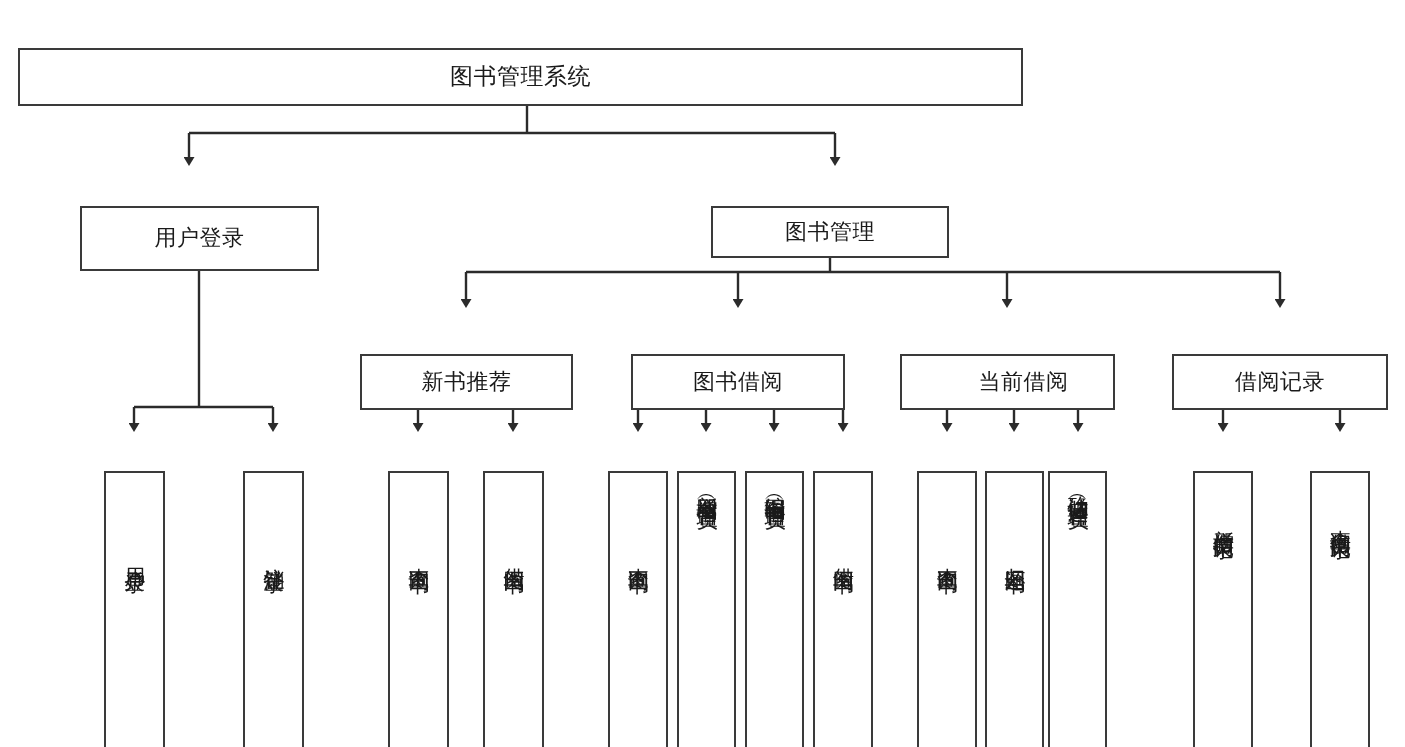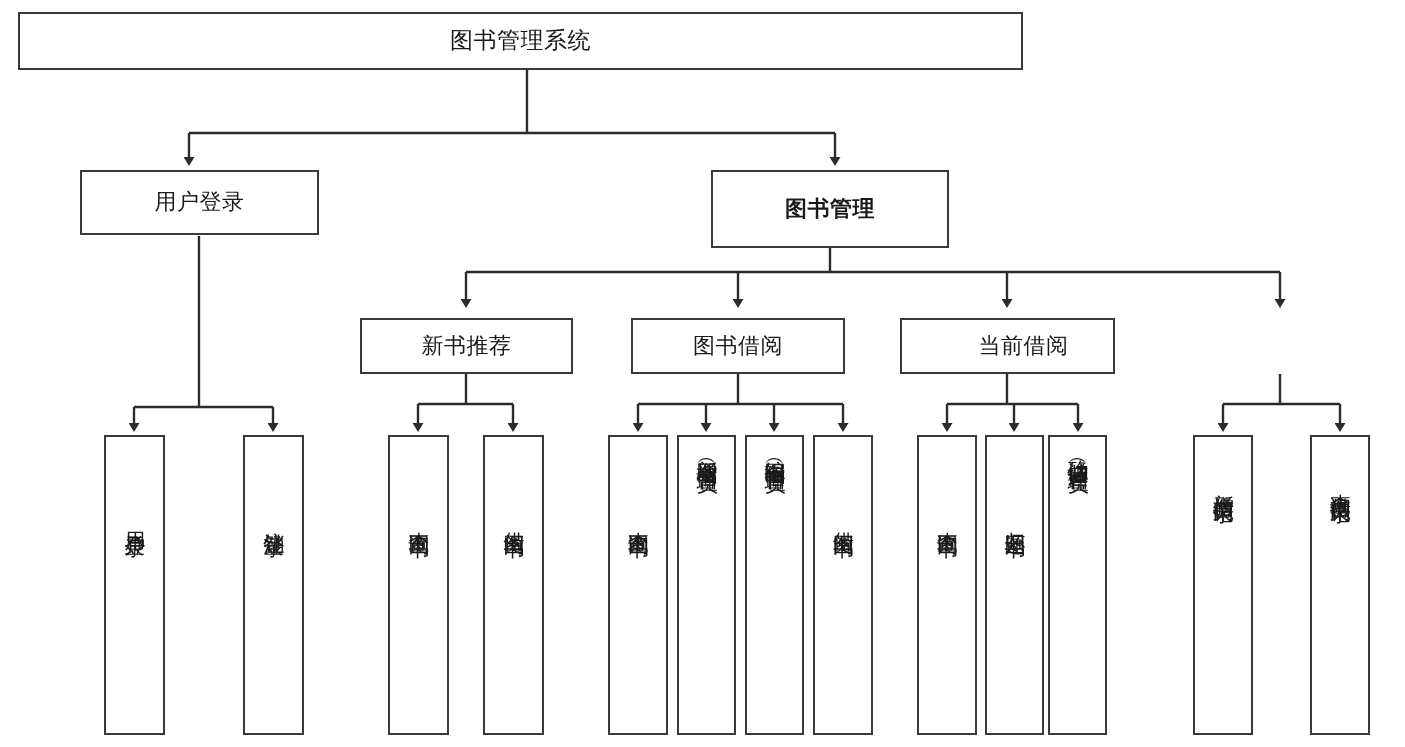--- a/index.html
+++ b/index.html
@@ -28,20 +28,21 @@
   }
   .node {
     position: absolute;
     box-sizing: border-box;
     background: #ffffff;
     border: 2px solid #3a3a3a;
     display: flex;
     align-items: center;
     justify-content: center;
     color: #1a1a1a;
+    margin-top: 36px;
   }
   .node .node-label {
     display: block;
     text-align: center;
     line-height: 1.12;
   }
   
   .node-h .node-label {
     font-size: 22px;
     letter-spacing: 0.5px;
@@ -130,36 +131,39 @@
   </svg>
 
   <div class="node node-h node-root" style="left:18px; top:12px; width:1005px; height:58px;">
     <span class="node-label">图书管理系统</span>
   </div>
 
   <div class="node node-h" style="left:80px; top:170px; width:239px; height:65px;">
     <span class="node-label">用户登录</span>
   </div>
 
-  <div class="node node-h" style="left:711px; top:170px; width:238px; height:78px;font-weight:bold;">
+  <div class="node node-h" style="left:711px; top:170px; width:238px; height:52px;">
     <span class="node-label">图书管理</span>
   </div>
 
   <div class="node node-h" style="left:631px; top:318px; width:214px; height:56px;">
     <span class="node-label">图书借阅</span>
   </div>
 
   <div class="node node-h" style="left:360px; top:318px; width:213px; height:56px;">
     <span class="node-label">新书推荐</span>
   </div>
 
   <div class="node node-h" style="left:900px; top:318px; width:215px; height:56px;padding-left:32px;">
     <span class="node-label">当前借阅</span>
   </div>
 
+  <div class="node node-h" style="left:1172px; top:318px; width:216px; height:56px;">
+    <span class="node-label">借阅记录</span>
+  </div>
 
   <div class="node node-v" style="left:104px; top:435px; width:61px; height:300px; padding-top:78px;">
     <span class="node-label">用户登录</span>
   </div>
 
   <div class="node node-v" style="left:243px; top:435px; width:61px; height:300px; padding-top:78px;">
     <span class="node-label">注销登录</span>
   </div>
 
   <div class="node node-v" style="left:388px; top:435px; width:61px; height:300px; padding-top:78px;">

